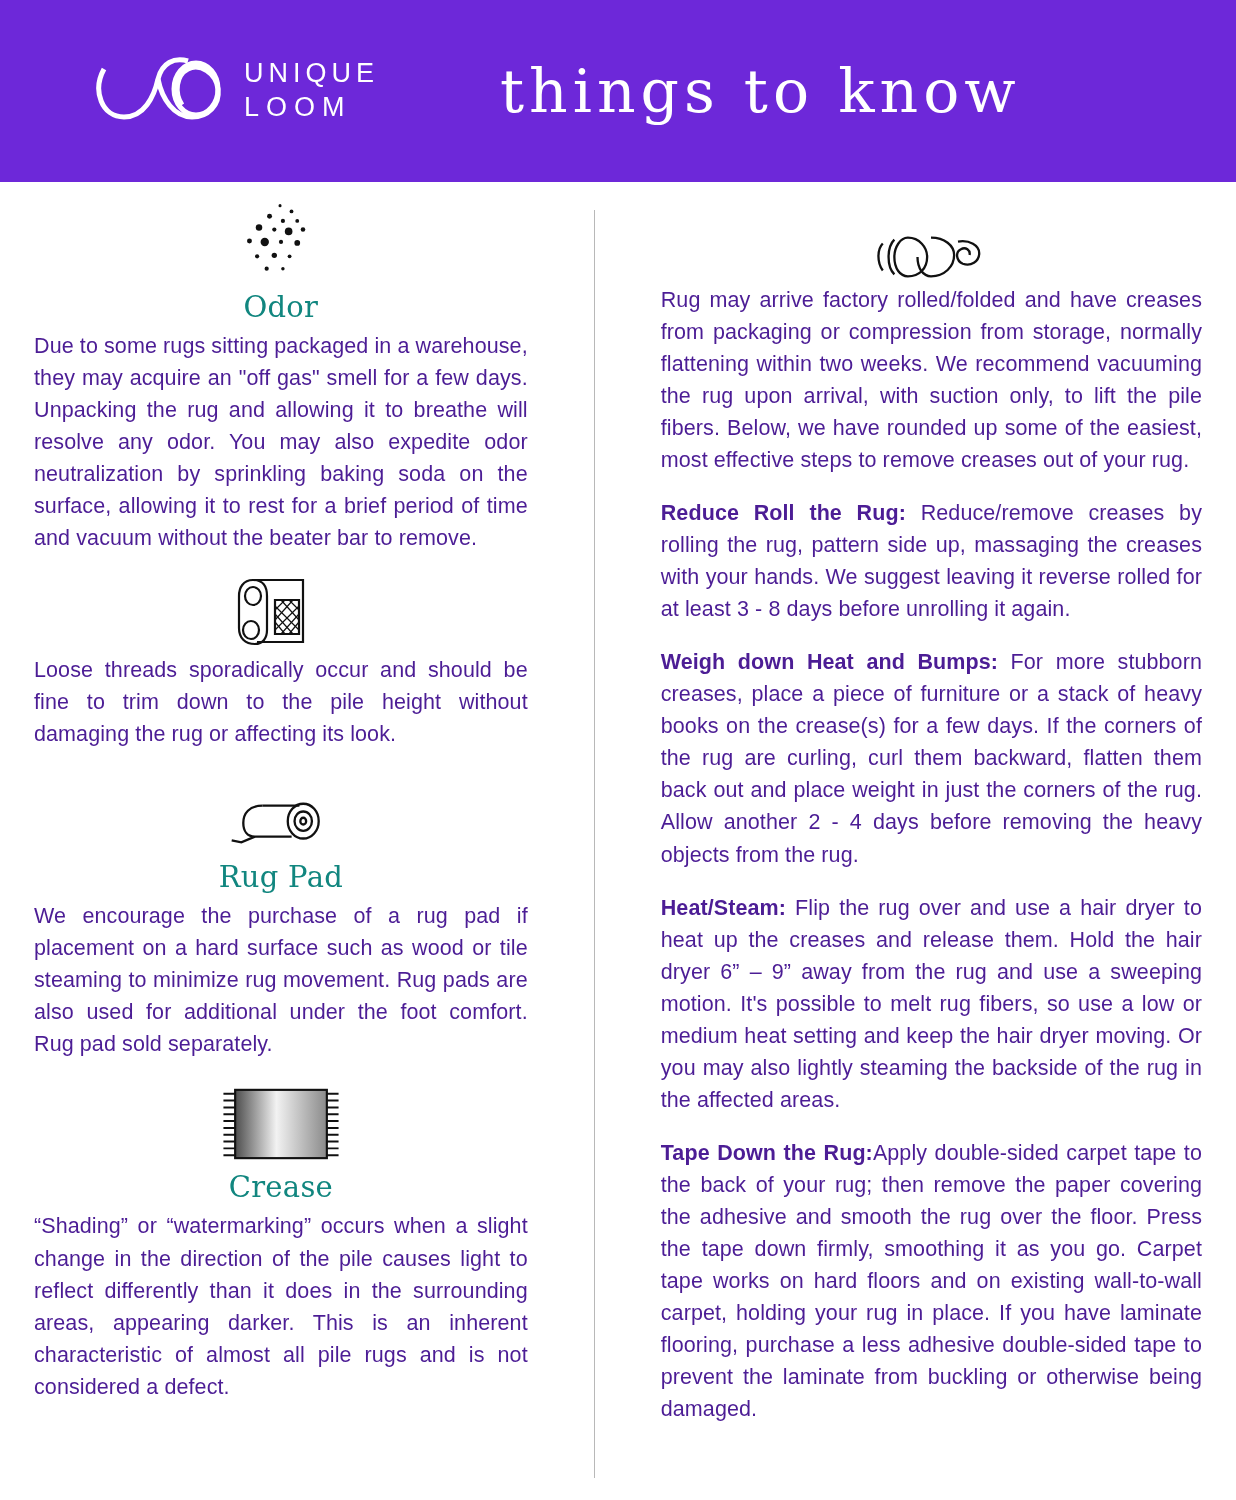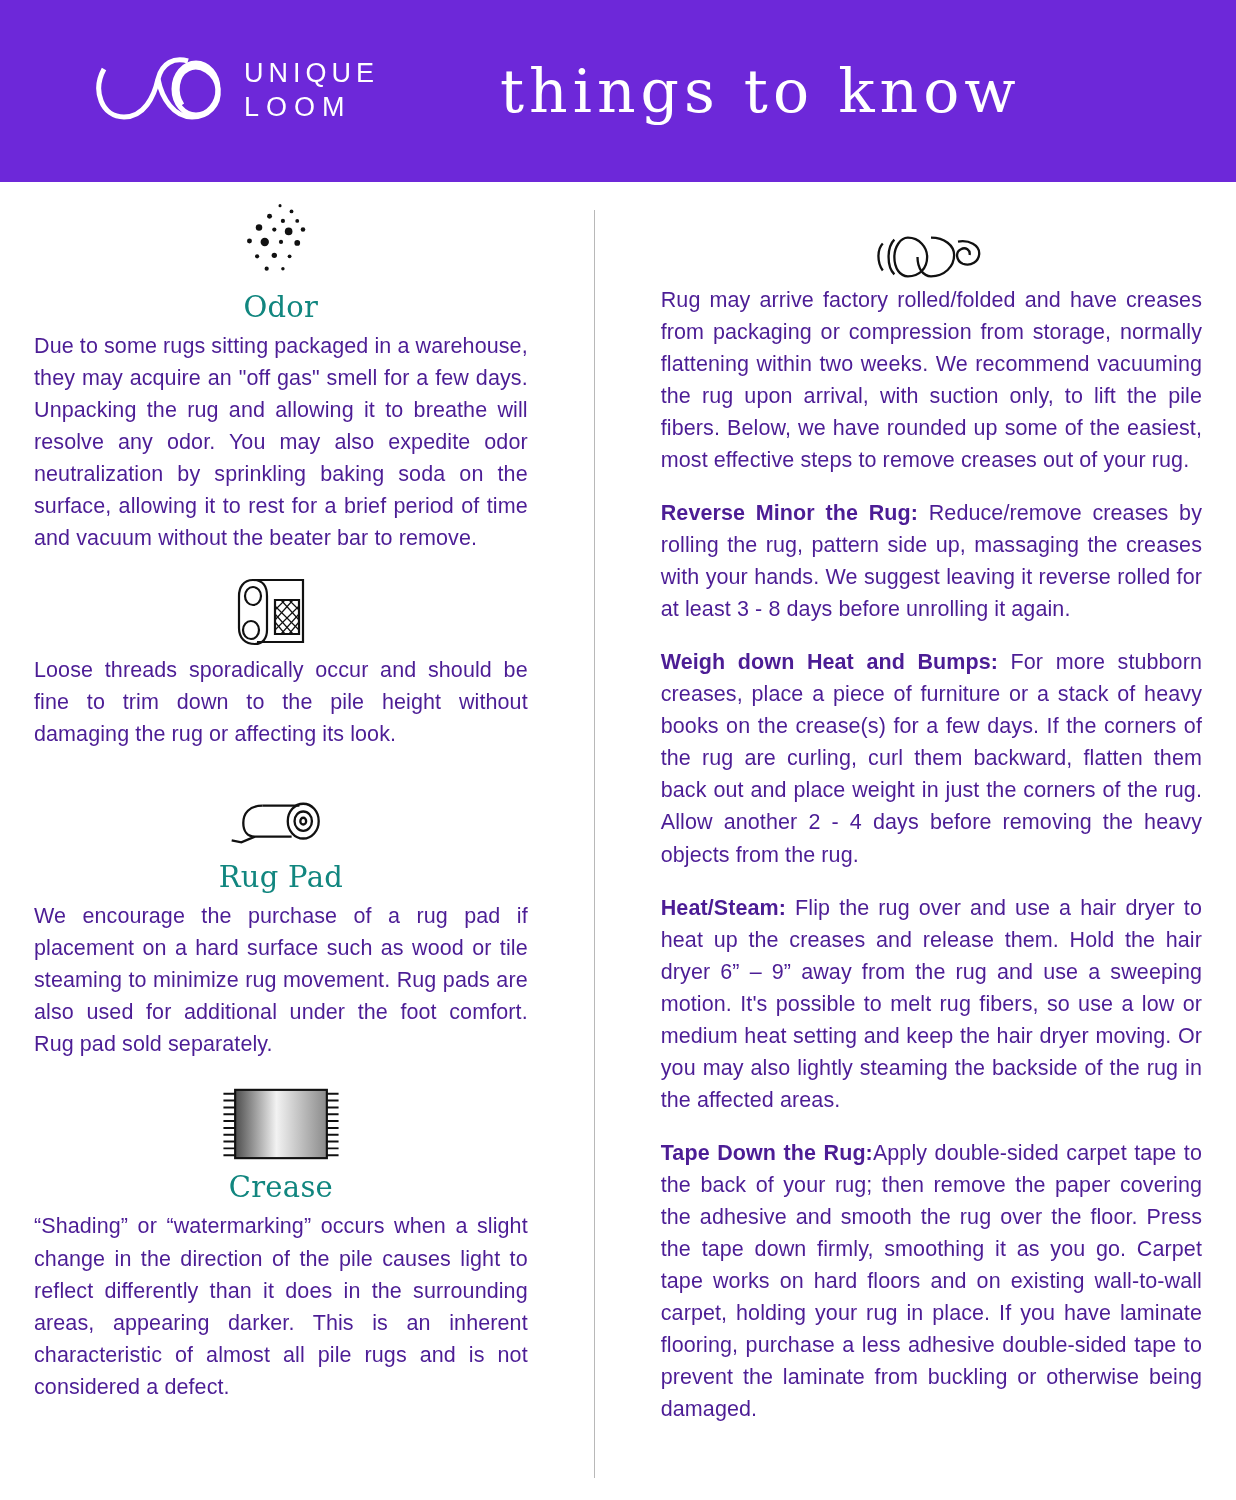--- a/index.html
+++ b/index.html
@@ -249,21 +249,21 @@
           <path d="M10 14 C4 20 4 34 10 42"></path>
           <path d="M22 10 C14 18 14 38 22 46"></path>
           <path d="M36 8 C48 8 56 18 56 28 C56 40 48 48 36 48 C28 48 22 40 22 28 C22 18 28 8 36 8 Z"></path>
           <path d="M60 8 C74 8 84 16 84 26 C84 38 74 48 60 48 C52 48 46 40 46 28"></path>
           <path d="M88 12 C100 10 110 16 110 24 C110 33 101 38 93 35 C86 32 85 23 91 20 C96 17 101 21 100 26"></path>
         </g>
       </svg>
     </div>
     <p class="body">Rug may arrive factory rolled/folded and have creases from packaging or compression from storage, normally flattening within two weeks. We recommend vacuuming the rug upon arrival, with suction only, to lift the pile fibers. Below, we have rounded up some of the easiest, most effective steps to remove creases out of your rug.</p>
 
-    <p class="body"><b>Reverse Minor the Rug:</b><span> Reduce/remove creases by rolling the rug, pattern side up, massaging the creases with your hands. We suggest leaving it reverse rolled for at least 3 - 8 days before unrolling it again.</span></p>
+    <p class="body"><b>Reduce Roll the Rug:</b><span> Reduce/remove creases by rolling the rug, pattern side up, massaging the creases with your hands. We suggest leaving it reverse rolled for at least 3 - 8 days before unrolling it again.</span></p>
 
     <p class="body"><b>Weigh down Heat and Bumps:</b><span> For more stubborn creases, place a piece of furniture or a stack of heavy books on the crease(s) for a few days. If the corners of the rug are curling, curl them backward, flatten them back out and place weight in just the corners of the rug. Allow another 2 - 4 days before removing the heavy objects from the rug.</span></p>
 
     <p class="body"><b>Heat/Steam:</b><span> Flip the rug over and use a hair dryer to heat up the creases and release them. Hold the hair dryer 6” – 9” away from the rug and use a sweeping motion. It's possible to melt rug fibers, so use a low or medium heat setting and keep the hair dryer moving. Or you may also lightly steaming the backside of the rug in the affected areas.</span></p>
 
     <p class="body"><b>Tape Down the Rug:</b><span>Apply double-sided carpet tape to the back of your rug; then remove the paper covering the adhesive and smooth the rug over the floor. Press the tape down firmly, smoothing it as you go. Carpet tape works on hard floors and on existing wall-to-wall carpet, holding your rug in place. If you have laminate flooring, purchase a less adhesive double-sided tape to prevent the laminate from buckling or otherwise being damaged.</span></p>
 
   </div>
 </div>
 

